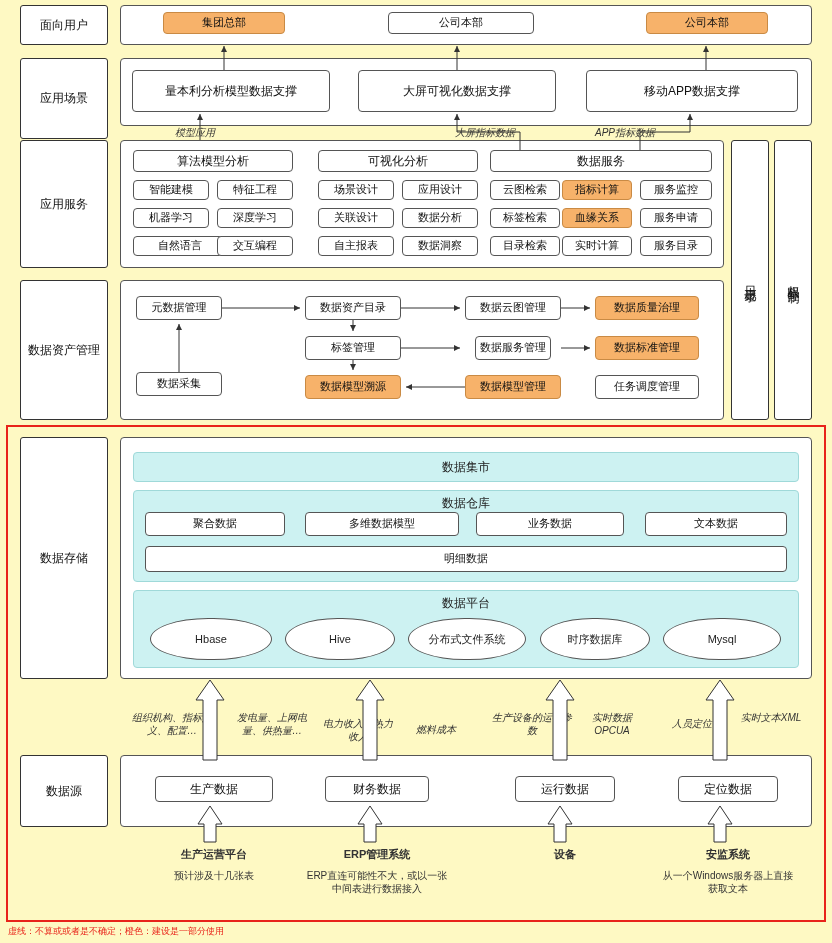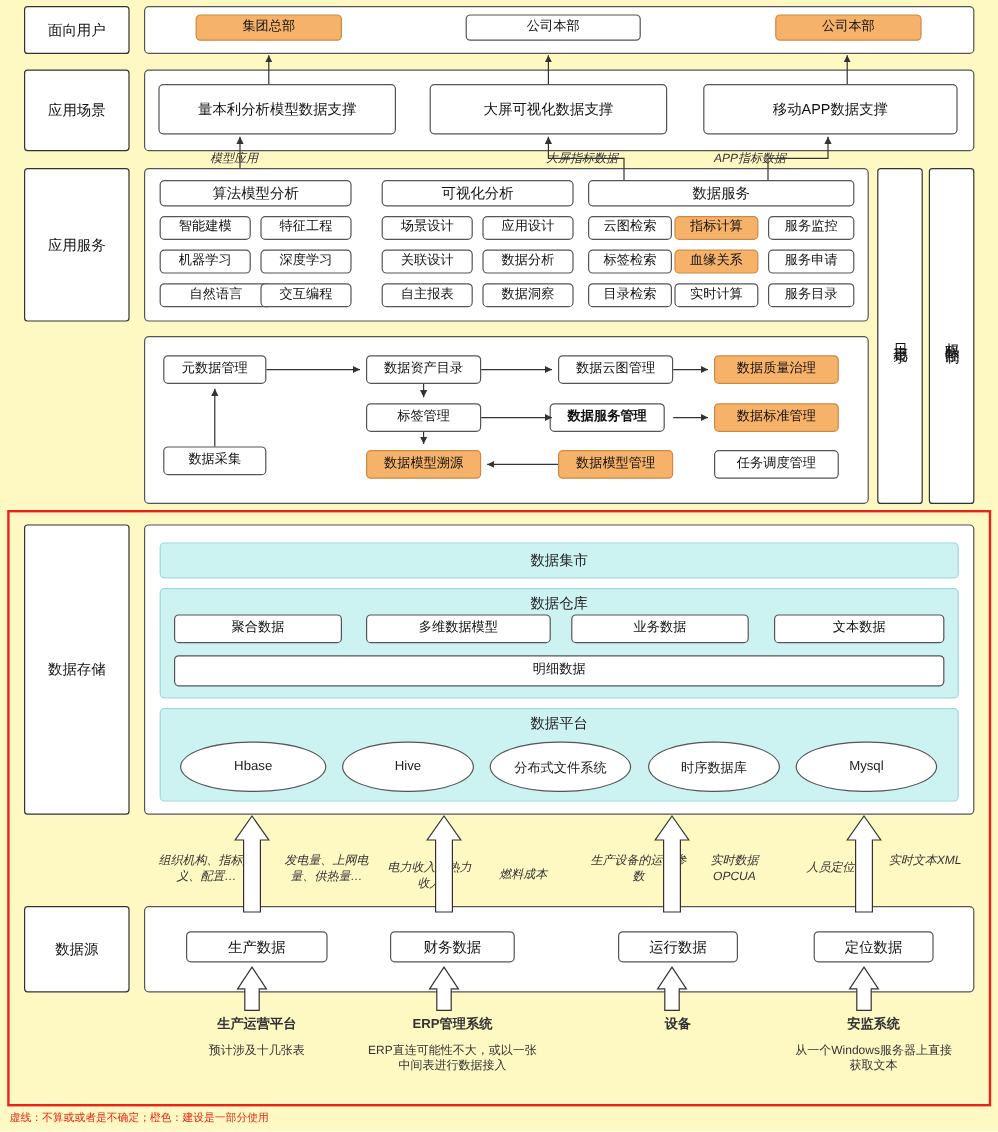--- a/index.html
+++ b/index.html
@@ -41,25 +41,28 @@
   }
 </style>
 </head>
 <body>
 
 <div id="page">
 
   <div class="lbl" style="left:20px;top:5px;width:88px;height:40px;">
     <span>面向用户</span>
   </div>
-  <div class="lbl" style="left:20px;top:58px;width:88px;height:68px;">
+  <div class="lbl" style="left:20px;top:58px;width:88px;height:81px;">
     <span>应用场景</span>
   </div>
   <div class="lbl" style="left:20px;top:140px;width:88px;height:128px;">
     <span>应用服务</span>
+  </div>
+  <div class="lbl" style="left:20px;top:280px;width:88px;height:140px;">
+    <span>数据资产管理</span>
   </div>
   <div class="lbl" style="left:20px;top:437px;width:88px;height:242px;">
     <span>数据存储</span>
   </div>
   <div class="lbl" style="left:20px;top:755px;width:88px;height:72px;">
     <span>数据源</span>
   </div>
 
   <div class="outer" style="left:120px;top:5px;width:692px;height:40px;"></div>
   <div class="box orange" style="left:163px;top:12px;width:122px;height:22px;">
@@ -193,21 +196,21 @@
   <div class="box" style="left:305px;top:336px;width:96px;height:24px;">
     <span>标签管理</span>
     </div>
   <div class="box orange" style="left:305px;top:375px;width:96px;height:24px;">
     <span>数据模型溯源</span>
     </div>
 
   <div class="box" style="left:465px;top:296px;width:96px;height:24px;">
     <span>数据云图管理</span>
     </div>
-  <div class="box" style="left:458px;top:336px;width:96px;height:24px;font-weight:bold;">
+  <div class="box" style="left:475px;top:336px;width:76px;height:24px;">
     <span>数据服务管理</span>
     </div>
   <div class="box orange" style="left:465px;top:375px;width:96px;height:24px;">
     <span>数据模型管理</span>
     </div>
 
   <div class="box orange" style="left:595px;top:296px;width:104px;height:24px;">
     <span>数据质量治理</span>
     </div>
   <div class="box orange" style="left:595px;top:336px;width:104px;height:24px;">

